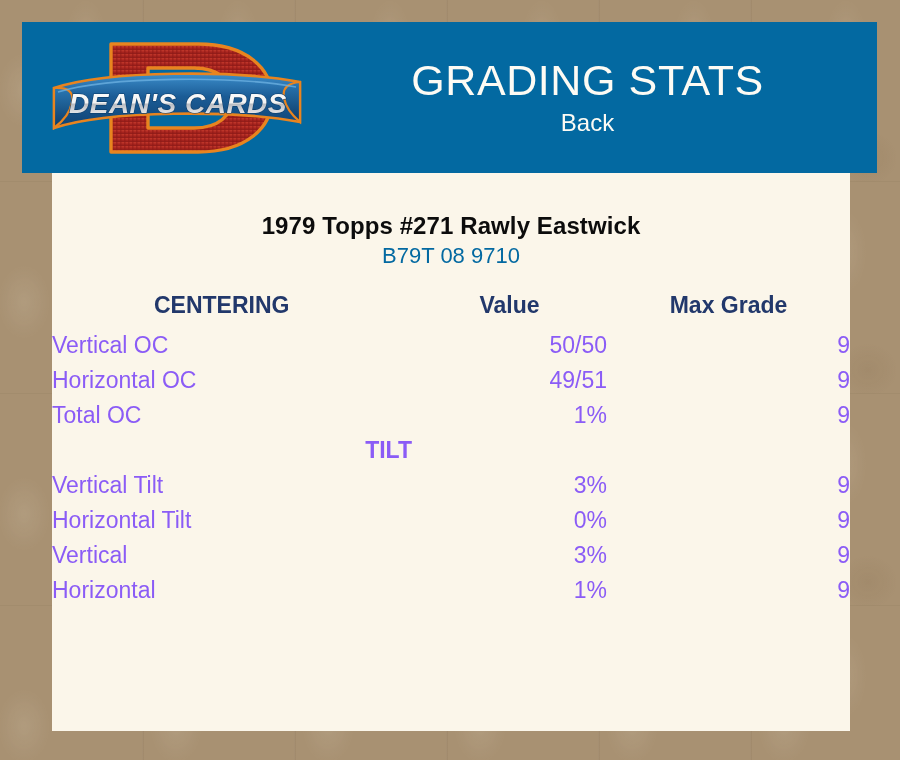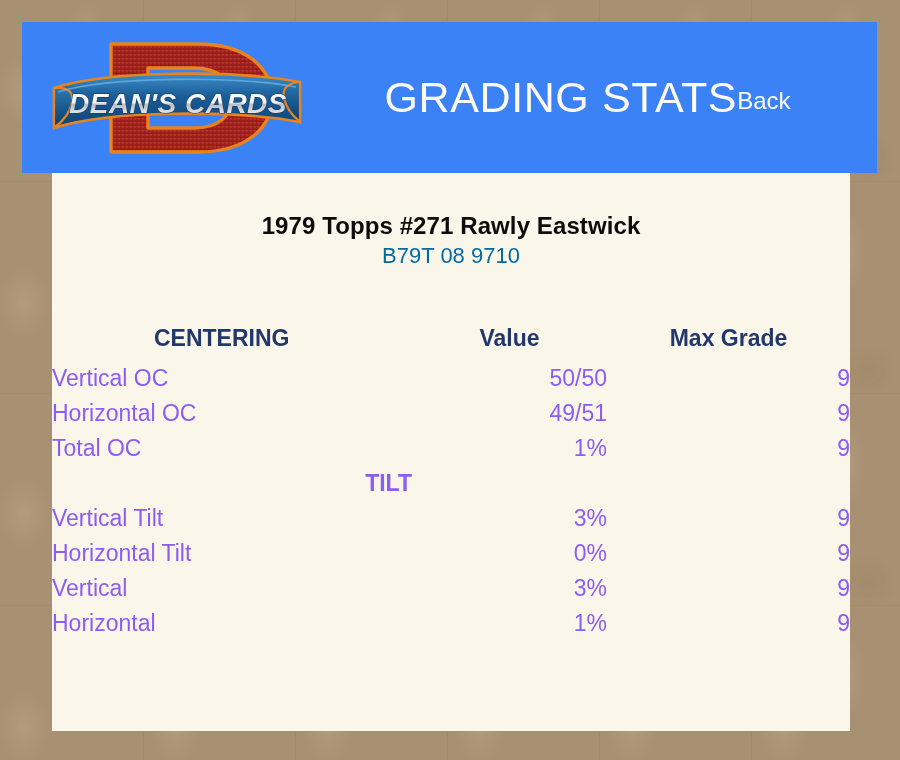--- a/index.html
+++ b/index.html
@@ -38,32 +38,32 @@
       radial-gradient(ellipse 30px 60px at 96px 70px, rgba(255,250,235,0.09), transparent 70%);
     background-size:152px 212px;
     background-position:-10px -30px;
     opacity:.9;
   }
 
   
   #header-bar {
     position:absolute;
     left:22px; top:22px; width:855px; height:151px;
-    background:#3b82f6;
+    background:#0369a1;
     z-index:3;
   }
 
   
   #logo { position:absolute; left:26px; top:8px; width:260px; height:136px; }
   #logo svg { width:100%; height:100%; display:block; }
 
   
   #header-text {
     position:absolute; left:286px; top:0; right:0; height:151px;
-    display:flex; flex-direction:row; align-items:center; justify-content:center;
+    display:flex; flex-direction:column; align-items:center; justify-content:center;
     padding-left:8px; padding-right:18px;
   }
   #grading-title {
     color:#fdfbf4;
     font-size:43px;
     letter-spacing:.6px;
     line-height:1.02;
     white-space:nowrap;
   }
   #grading-subtitle {
@@ -92,21 +92,21 @@
   }
   #card-code {
     text-align:center;
     font-size:22px;
     color:#0369a1;
     margin-top:3px;
   }
 
   
   #stats-table {
-    margin:56px 0 0 0;
+    margin:23px 0 0 0;
     width:100%;
     border-collapse:collapse;
     color:#22386b;
     padding-left:36px;
   }
   #stats-table col.c-label { width:360px; }
   #stats-table col.c-value { width:195px; }
   #stats-table col.c-grade { width:243px; }
 
   #stats-table th {

